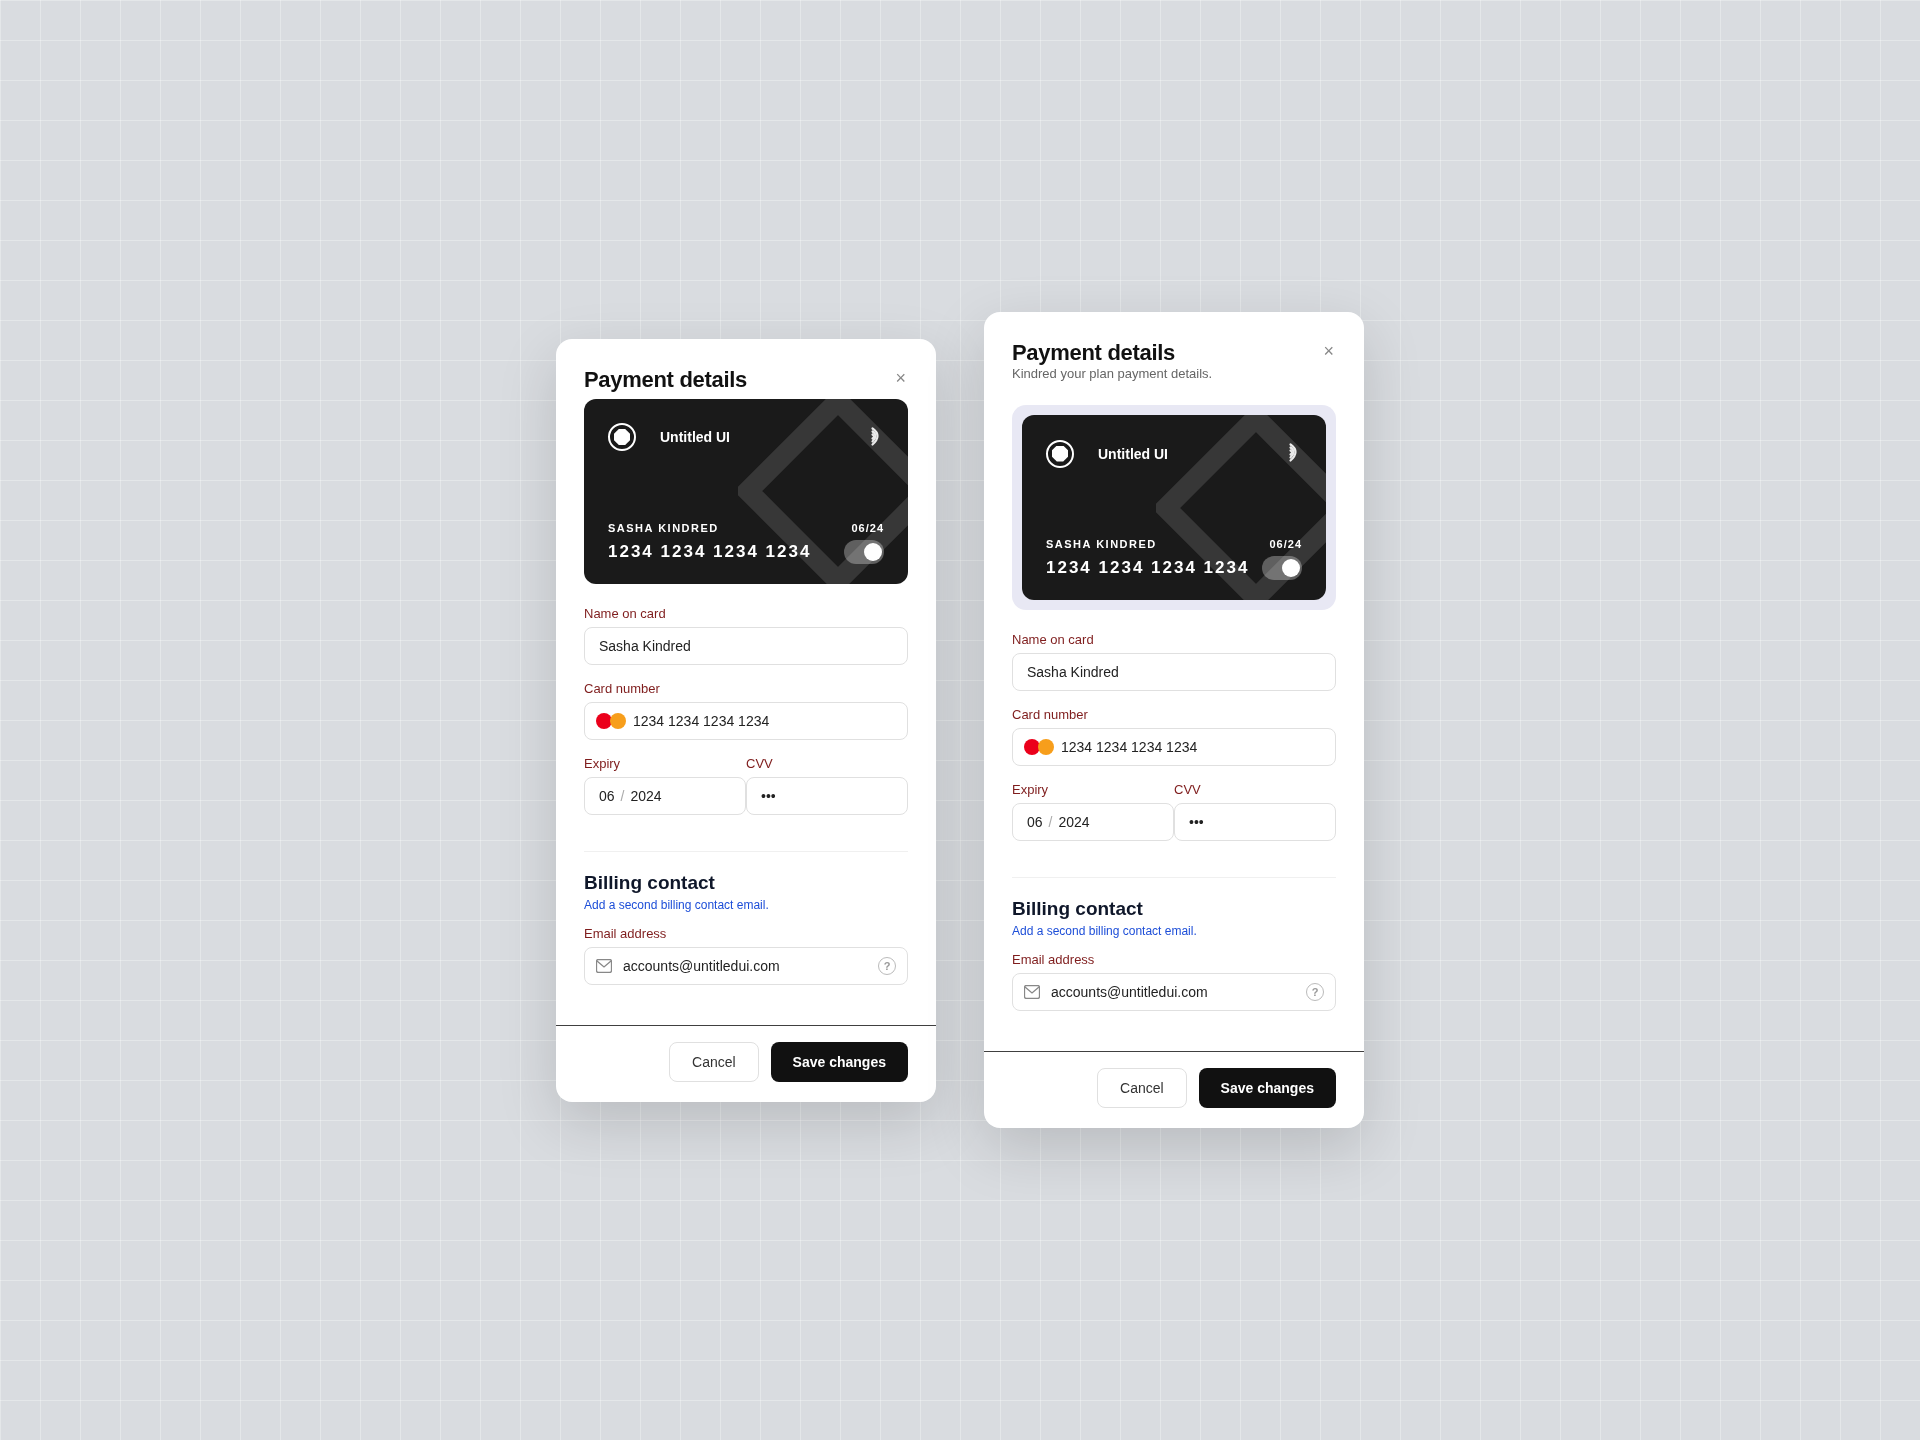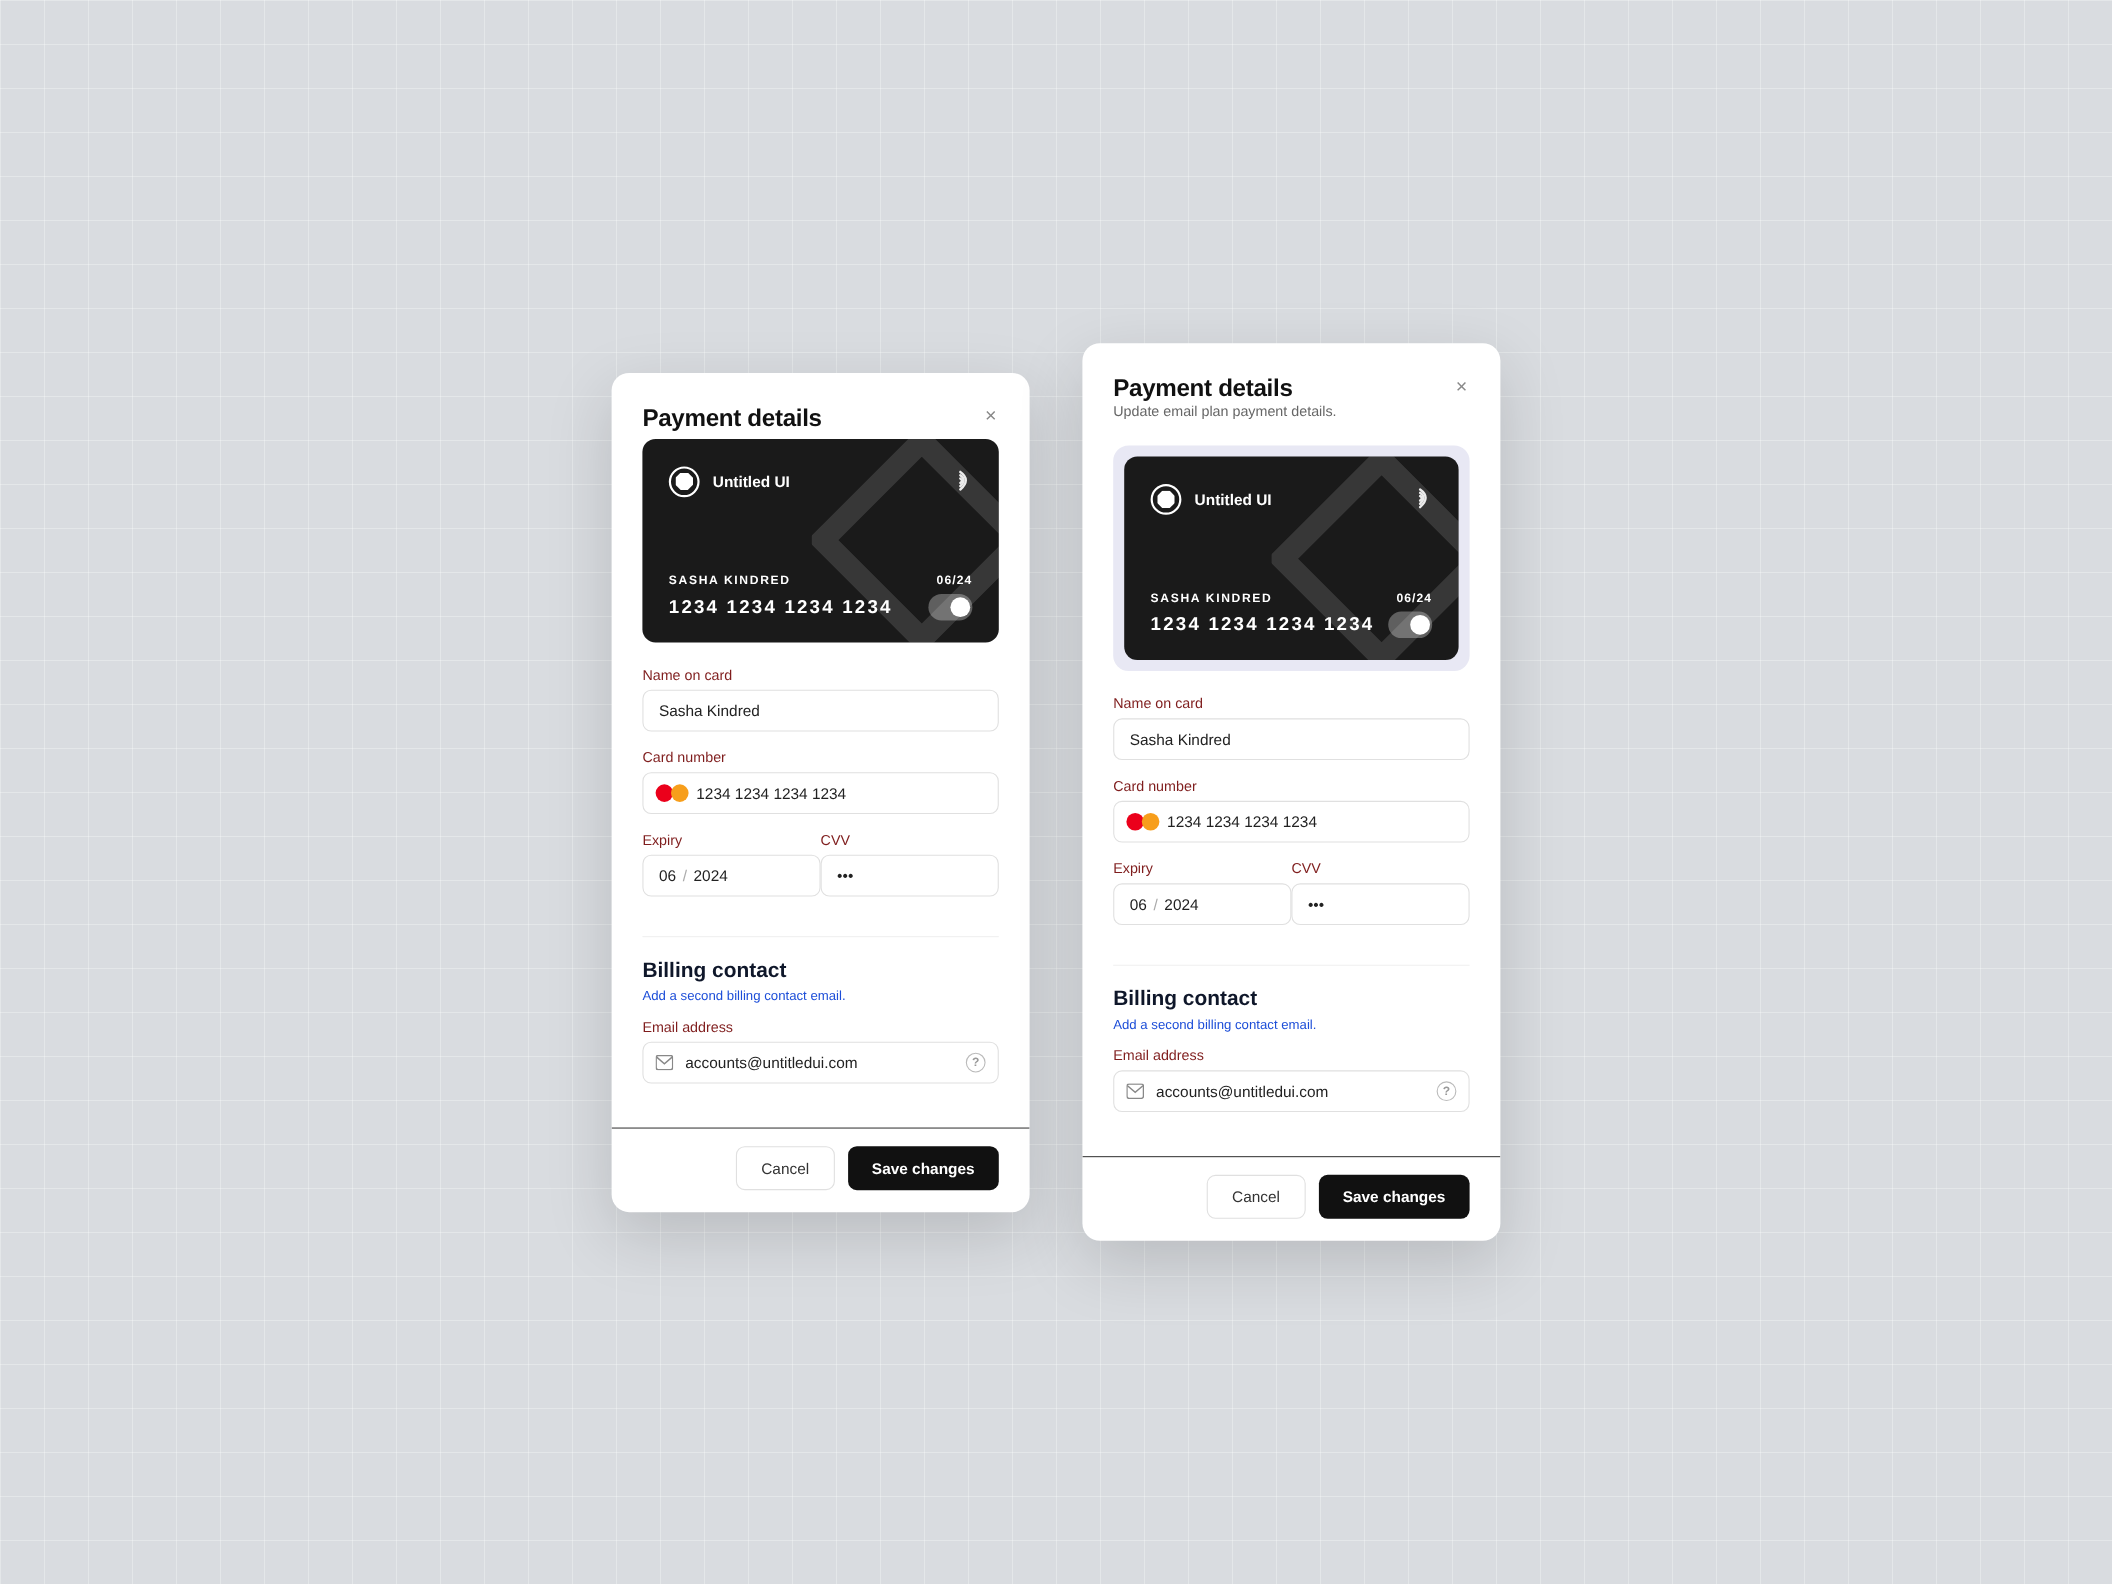--- a/index.html
+++ b/index.html
@@ -93,21 +93,21 @@
     .card-top {
       display: flex;
       justify-content: space-between;
       align-items: center;
       margin-bottom: 30px;
     }
 
     .card-brand {
       display: flex;
       align-items: center;
-      gap: 12px;
+      gap: 24px;
       font-size: 14px;
       font-weight: 600;
     }
 
     .brand-icon {
       width: 28px;
       height: 28px;
       border-radius: 50%;
       border: 2px solid white;
       display: flex;
@@ -459,21 +459,21 @@
     <button class="btn-cancel">Cancel</button>
     <button class="btn-save">Save changes</button>
   </div>
 </div>
 
 <div class="modal">
   <div class="modal-body">
     <div class="modal-header">
       <div>
         <h2 class="modal-title">Payment details</h2>
-        <p class="modal-subtitle">Update email plan payment details.</p>
+        <p class="modal-subtitle">Kindred your plan payment details.</p>
       </div>
       <button class="close-btn">
         <span>×</span>
       </button>
     </div>
 
     <div class="card-wrapper with-bg">
       <div class="credit-card">
         <div style="position:absolute;right:-30px;top:0;bottom:0;display:flex;align-items:center;opacity:0.13;">
           <svg width="200" height="200" viewBox="0 0 200 200">

